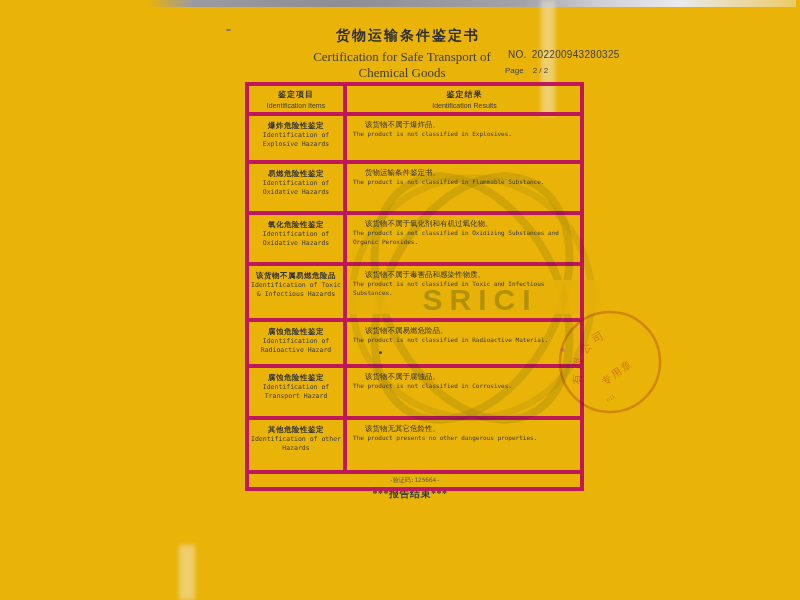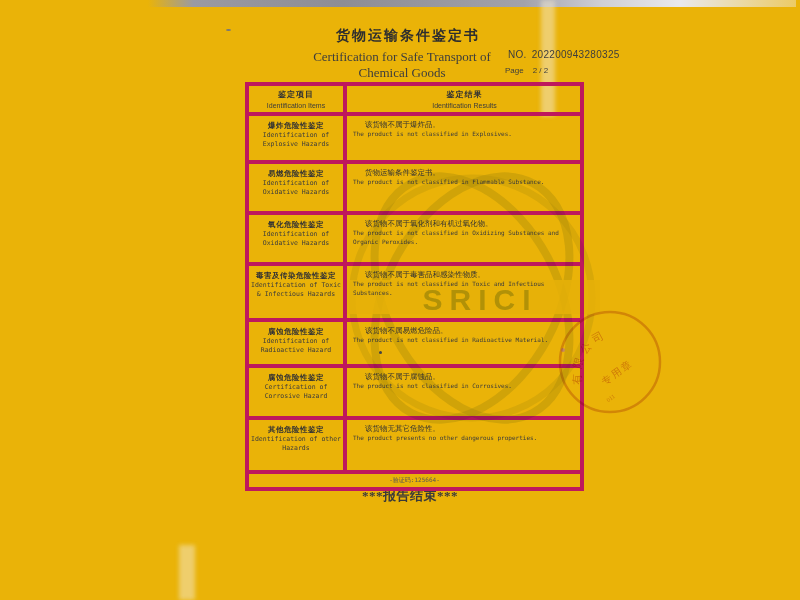--- a/index.html
+++ b/index.html
@@ -55,21 +55,21 @@
   .cn-item{font-size:7.5px;font-weight:bold;color:#333;letter-spacing:0.5px;line-height:10px;font-family:Liberation Mono, monospace;}
   .en-item{font-family:"DejaVu Sans Mono",monospace;font-size:6.5px;color:#3c3c3c;line-height:9px;margin-top:0;}
   .cn-res{font-size:7.5px;color:#333;line-height:9px;margin-left:12px;}
   .en-res{font-family:"DejaVu Sans Mono",monospace;font-size:6px;color:#3c3c3c;line-height:8.5px;margin-top:1px;}
   tr.code-row td{
     height:13px;text-align:center;vertical-align:middle;padding:0;
     font-family:"DejaVu Sans Mono",monospace;font-size:6px;color:#555;
   }
   .endmark{
     position:absolute;left:345px;top:487px;width:130px;text-align:center;
-    font-size:13px;font-weight:bold;color:#3a3a3a;letter-spacing:0.5px;
+    font-size:10px;font-weight:bold;color:#3a3a3a;letter-spacing:0.5px;
   }
   
   .wm{position:absolute;left:342px;top:150px;z-index:3;mix-blend-mode:multiply;pointer-events:none;}
   .stamp{position:absolute;left:552px;top:296px;z-index:4;mix-blend-mode:multiply;filter:blur(0.4px);pointer-events:none;}
 </style>
 </head>
 <body>
 
 <div class="canvas">
 
@@ -140,42 +140,42 @@
         <div class="cn-item">氧化危险性鉴定</div>
         <div class="en-item">Identification of Oxidative Hazards</div>
       </td>
       <td class="c2">
         <div class="cn-res">该货物不属于氧化剂和有机过氧化物。</div>
         <div class="en-res">The product is not classified in Oxidizing Substances and Organic Peroxides.</div>
       </td>
     </tr>
     <tr style="height:56px">
       <td class="c1">
-        <div class="cn-item">毒害及传染危险性鉴定</div>
+        <div class="cn-item">该货物不属易燃危险品</div>
         <div class="en-item">Identification of Toxic &amp; Infectious Hazards</div>
       </td>
       <td class="c2">
         <div class="cn-res">该货物不属于毒害品和感染性物质。</div>
         <div class="en-res">The product is not classified in Toxic and Infectious Substances.</div>
       </td>
     </tr>
     <tr style="height:46px">
       <td class="c1">
         <div class="cn-item">腐蚀危险性鉴定</div>
         <div class="en-item">Identification of Radioactive Hazard</div>
       </td>
       <td class="c2">
         <div class="cn-res">该货物不属易燃危险品。</div>
         <div class="en-res">The product is not classified in Radioactive Material.</div>
       </td>
     </tr>
     <tr style="height:52px">
       <td class="c1">
         <div class="cn-item">腐蚀危险性鉴定</div>
-        <div class="en-item">Certification of Corrosive Hazard</div>
+        <div class="en-item">Identification of Transport Hazard</div>
       </td>
       <td class="c2">
         <div class="cn-res">该货物不属于腐蚀品。</div>
         <div class="en-res">The product is not classified in Corrosives.</div>
       </td>
     </tr>
     <tr style="height:54px">
       <td class="c1">
         <div class="cn-item">其他危险性鉴定</div>
         <div class="en-item">Identification of other Hazards</div>

